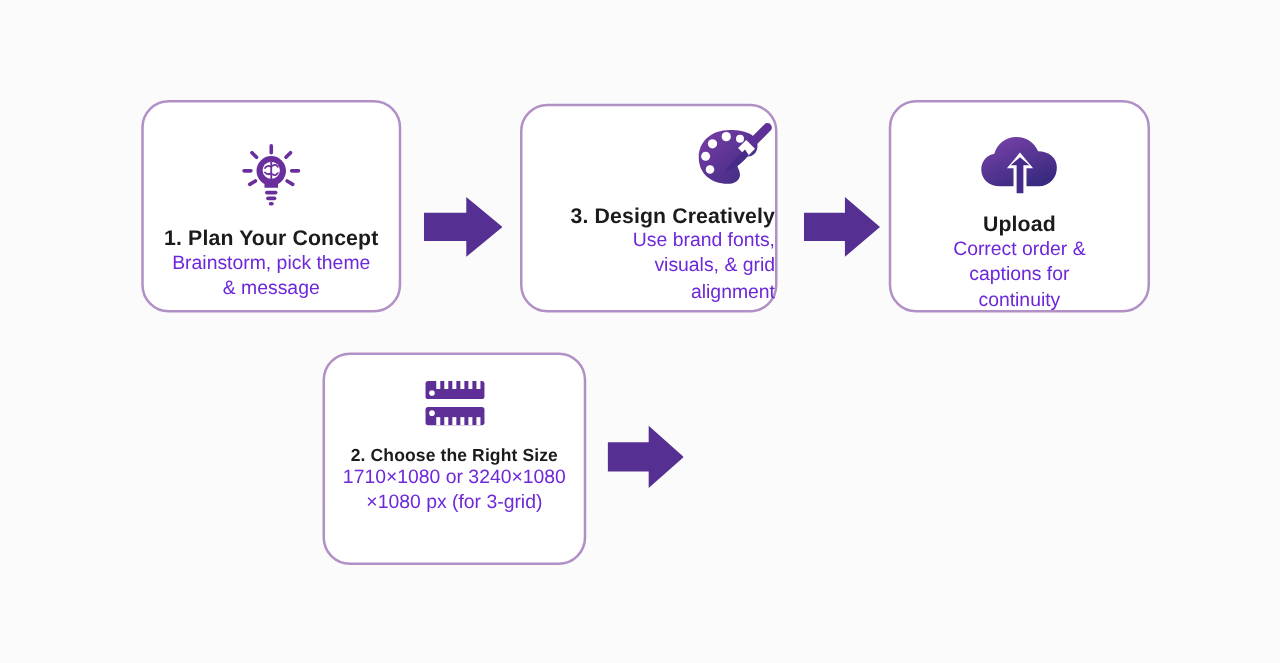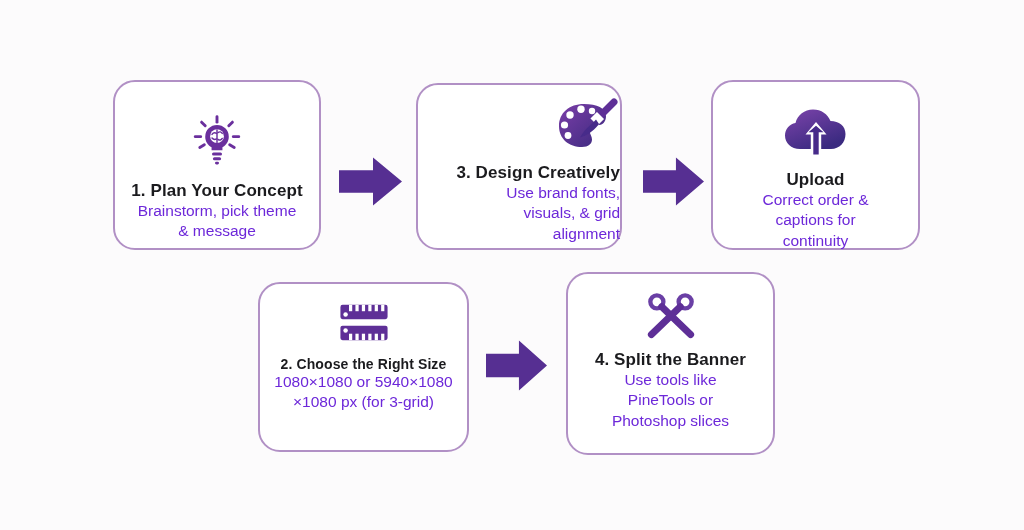--- a/index.html
+++ b/index.html
@@ -141,32 +141,20 @@
         <rect x="14" y="32" width="3" height="6"></rect>
           <rect x="20" y="32" width="3" height="6"></rect>
         <rect x="26" y="32" width="3" height="6"></rect>
           <rect x="32" y="32" width="3" height="6"></rect>
         <rect x="38" y="32" width="3" height="6"></rect>
           <rect x="44" y="32" width="3" height="6"></rect>
         <circle cx="10.8" cy="29" r="2.1"></circle>
       </g>
     </svg>
     <div class="title">2. Choose the Right Size</div>
-    <div class="line">1080×1080 or 5940×1080</div>
+    <div class="line">1710×1080 or 3240×1080</div>
     <div class="line">×1080 px (for 3-grid)</div>
   </div>
 
   <div class="arrow" id="arrow-3"></div>
 
-  <div class="card" id="card-split">
-    <svg class="icon" width="62" height="50" viewBox="0 0 56 46">
-      <circle cx="15" cy="10" r="6" fill="none" stroke="#6a3fa5" stroke-width="4"></circle>
-      <circle cx="41" cy="10" r="6" fill="none" stroke="#6a3fa5" stroke-width="4"></circle>
-      <line x1="19.5" y1="14.5" x2="46" y2="40" stroke="#5e2f97" stroke-width="6.5" stroke-linecap="round"></line>
-      <line x1="36.5" y1="14.5" x2="10" y2="40" stroke="#5e2f97" stroke-width="6.5" stroke-linecap="round"></line>
-    </svg>
-    <div class="title">4. Split the Banner</div>
-    <div class="line">Use tools like</div>
-    <div class="line">PineTools or</div>
-    <div class="line">Photoshop slices</div>
-  </div>
 
 </div>
 
 </body></html>

